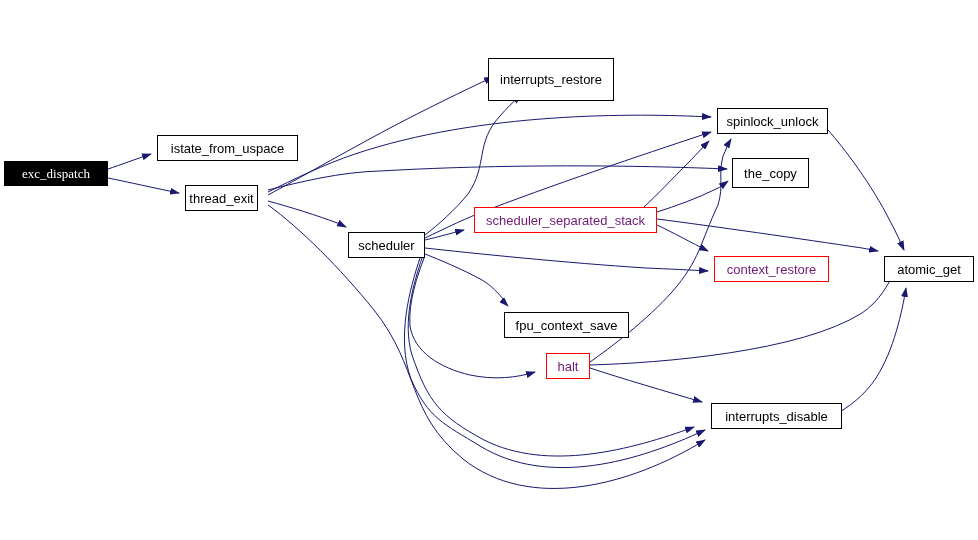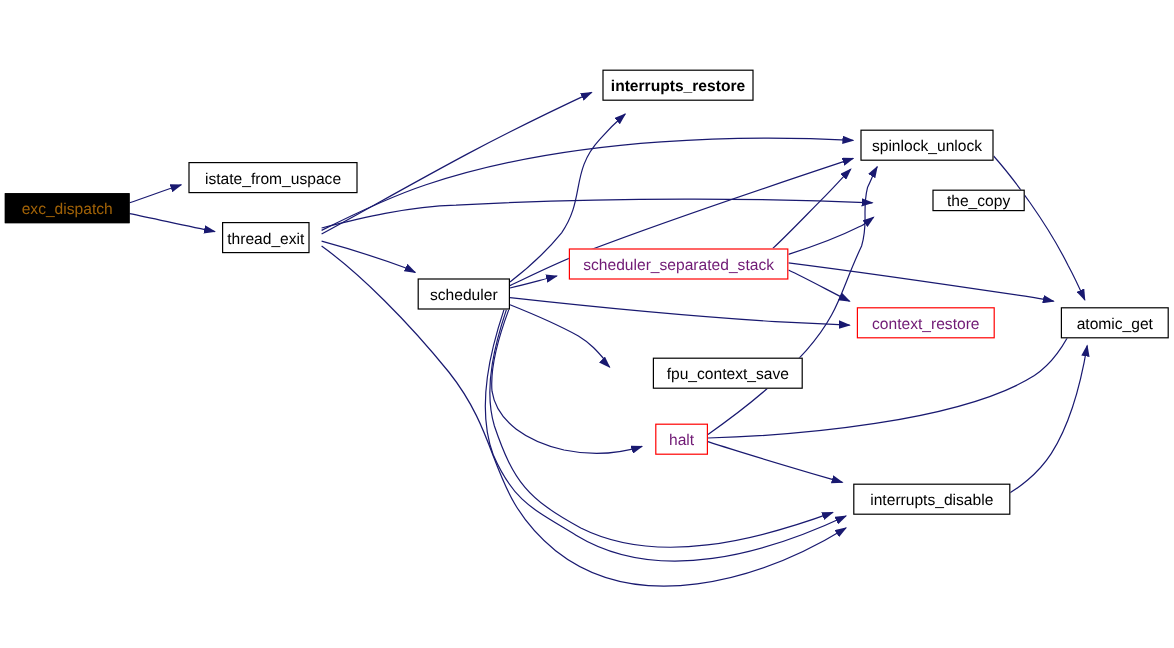--- a/index.html
+++ b/index.html
@@ -41,21 +41,22 @@
     border: 1px solid #000000;
     font-family: "Liberation Sans", sans-serif;
     font-size: 13px;
     color: #000000;
     white-space: nowrap;
     letter-spacing: 0px;
   }
   .node-box.current {
     background: #000000;
     border: 1px solid #000000;
-    color: #a16207;
+    color: #ffffff;
+    font-family: Liberation Serif, serif;
   }
   .node-box.red {
     border: 1px solid #ff0000;
     color: #701a75;
   }
 </style>
 </head>
 <body>
 
 <div id="graph-root">
@@ -98,39 +99,39 @@
       </div>
       <div class="node-box" style="left: 157px; top: 135px; width: 141px; height: 26px;">
         <span>istate_from_uspace</span>
       </div>
       <div class="node-box" style="left: 185px; top: 185px; width: 73px; height: 26px;">
         <span>thread_exit</span>
       </div>
       <div class="node-box" style="left: 348px; top: 232px; width: 77px; height: 26px;">
         <span>scheduler</span>
       </div>
-      <div class="node-box" style="left: 502px; top: 58px; width: 126px; height: 26px; font-weight: bold;">
+      <div class="node-box" style="left: 488px; top: 58px; width: 126px; height: 43px;">
         <span>interrupts_restore</span>
       </div>
       <div class="node-box" style="left: 717px; top: 108px; width: 111px; height: 26px;">
         <span>spinlock_unlock</span>
       </div>
-      <div class="node-box" style="left: 777px; top: 158px; width: 77px; height: 18px;">
+      <div class="node-box" style="left: 732px; top: 158px; width: 77px; height: 30px;">
         <span>the_copy</span>
       </div>
       <div class="node-box red" style="left: 474px; top: 207px; width: 183px; height: 26px;">
         <span>scheduler_separated_stack</span>
       </div>
       <div class="node-box red" style="left: 714px; top: 256px; width: 115px; height: 26px;">
         <span>context_restore</span>
       </div>
       <div class="node-box" style="left: 884px; top: 256px; width: 90px; height: 26px;">
         <span>atomic_get</span>
       </div>
-      <div class="node-box" style="left: 504px; top: 298px; width: 125px; height: 26px; margin-left: 40px;">
+      <div class="node-box" style="left: 504px; top: 312px; width: 125px; height: 26px;">
         <span>fpu_context_save</span>
       </div>
       <div class="node-box red" style="left: 546px; top: 353px; width: 44px; height: 26px; justify-content: center;">
         <span>halt</span>
       </div>
       <div class="node-box" style="left: 711px; top: 403px; width: 131px; height: 26px; text-align: center;">
         <span>interrupts_disable</span>
       </div>
     </div>
 </div>

